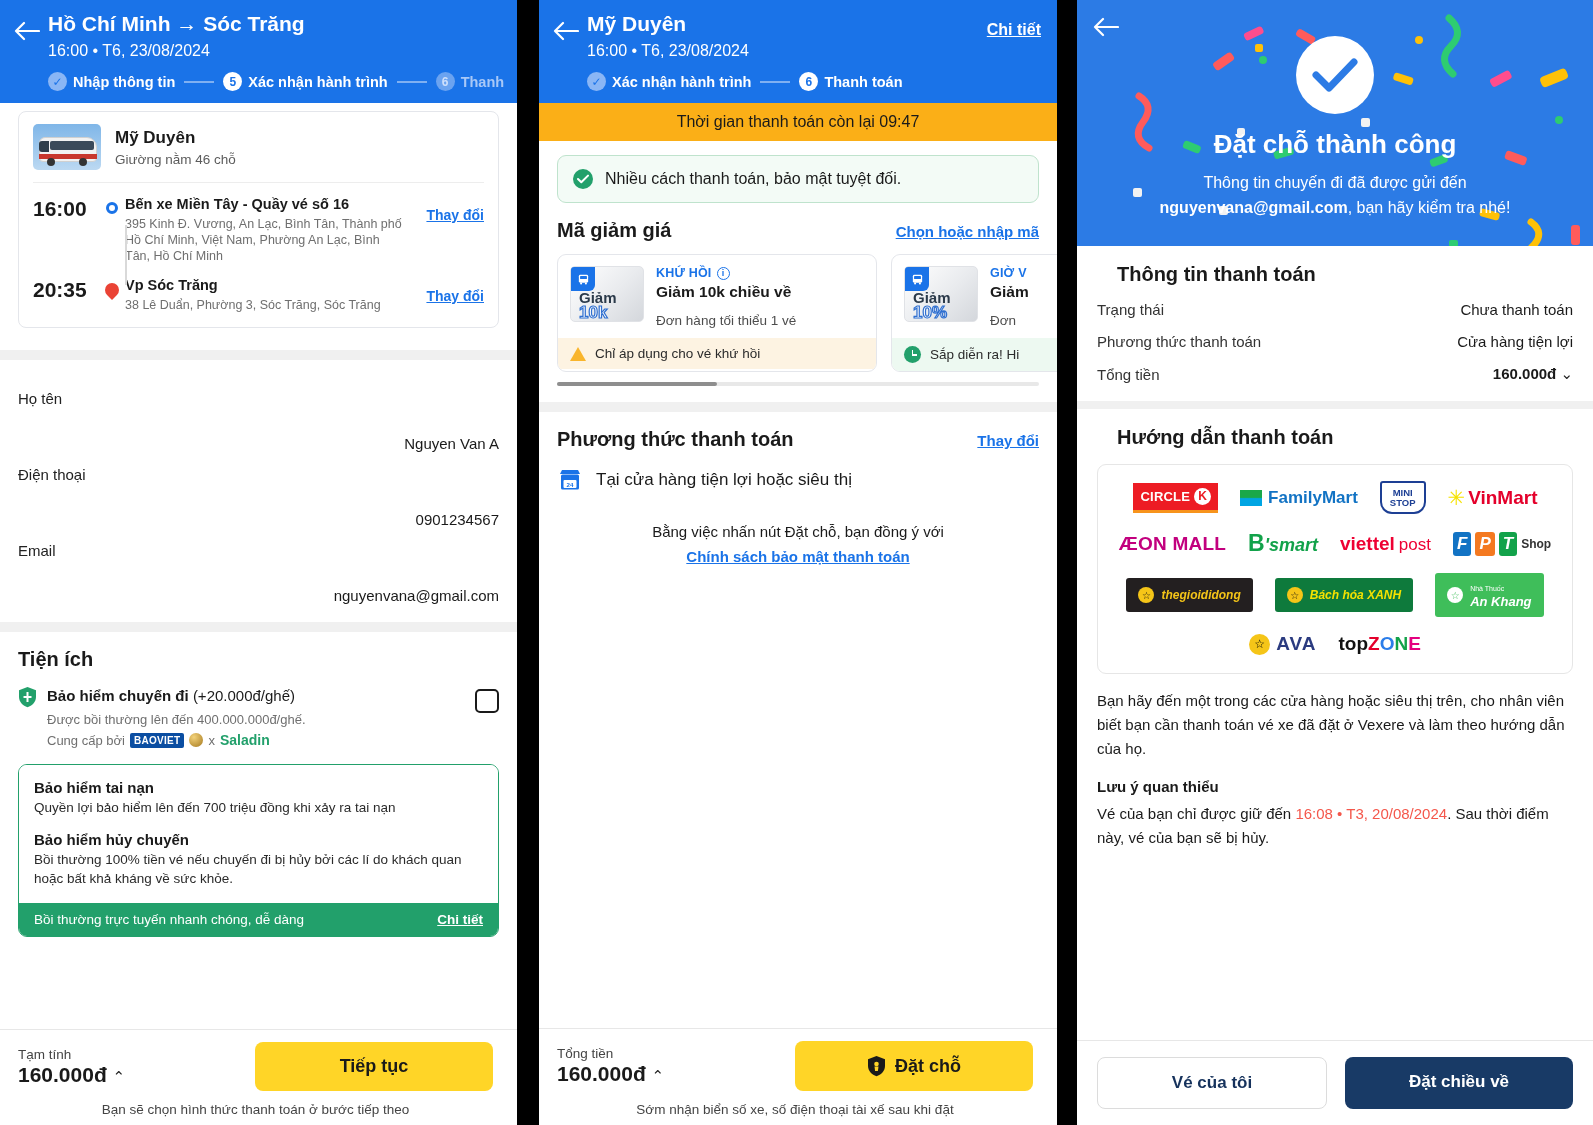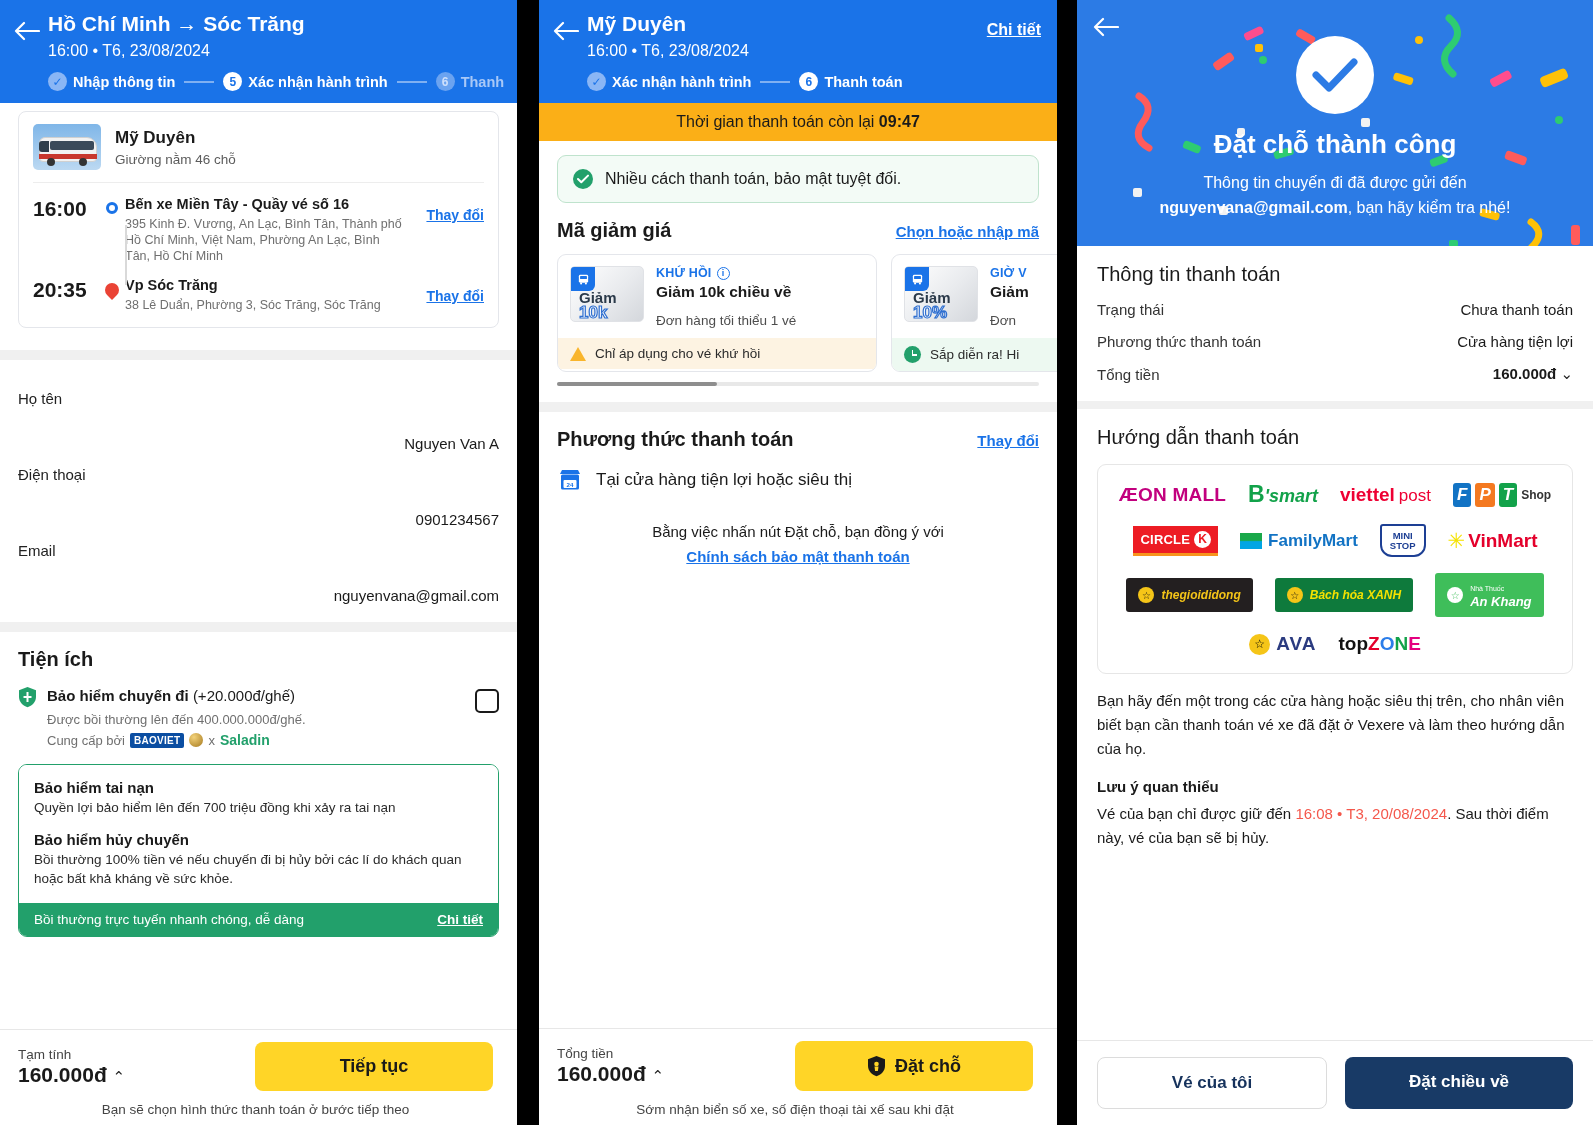--- a/index.html
+++ b/index.html
@@ -110,21 +110,21 @@
   .bottombar { position: absolute; left: 0; right: 0; bottom: 0; background: #fff; border-top: 1px solid #e7e7e7; padding: 12px 24px 8px 18px; }
   .bb-row { display: flex; align-items: center; justify-content: space-between; }
   .bb-label { font-size: 13.5px; color: #444; }
   .bb-amount { font-size: 21px; font-weight: bold; color: #1a1a1a; margin-top: 1px; }
   .caret { font-size: 15px; font-weight: normal; }
   .btn-yellow { background: #ffd527; border-radius: 8px; padding: 14px 0; width: 238px; text-align: center; font-size: 18px; font-weight: bold; color: #1a1a1a; cursor: pointer; display:flex; align-items:center; justify-content:center; gap:9px;}
   .bb-note { text-align: center; font-size: 13.5px; color: #444; margin-top: 11px; }
 
   
   .timer { background: #fbaf17; text-align: center; padding: 10px 0; font-size: 16px; color: #1a1a1a; }
-  .timer b { font-weight: bold; margin-top: 10px; }
+  .timer b { font-weight: normal; margin-top: 10px; }
   .alert-ok { margin: 14px 18px 0 18px; border: 1px solid #bfe3cd; background: #f3fbf6; border-radius: 9px; padding: 13px 15px; display: flex; align-items: center; gap: 12px; }
   .alert-ok .t { font-size: 16px; color: #1a1a1a; }
   .ck-green { width: 20px; height: 20px; border-radius: 50%; background: #22a06b; display:inline-flex; align-items:center; justify-content:center; flex:0 0 20px;}
   .ck-green svg { display:block; }
 
   .vouchers { margin-top: 12px; padding: 0 0 0 18px; display: flex; gap: 14px; overflow: hidden; }
   .vcard { width: 320px; flex: 0 0 320px; border: 1px solid #e4e6eb; border-radius: 9px; overflow: hidden; background: #fff;}
   .vtop { display: flex; padding: 11px 12px 10px 12px; gap: 12px; }
   .vthumb { width: 74px; height: 56px; flex: 0 0 74px; border-radius: 5px; position: relative;
             background: linear-gradient(135deg,#ffffff 0%,#e9ebee 55%,#d4d7dc 100%); border:1px solid #e0e2e6;}
@@ -156,21 +156,21 @@
   .hero { background: #2c7be5; position: relative; overflow: hidden; padding: 14px 0 26px 0; }
   .hero .back3 { position: absolute; left: 16px; top: 16px; z-index: 3; cursor: pointer;}
   .hero-inner { position: relative; z-index: 2; text-align: center; }
   .big-check { width: 78px; height: 78px; border-radius: 50%; background: #fff; margin: 22px auto 0 auto; display:flex; align-items:center; justify-content:center;}
   .hero-title { font-size: 26px; font-weight: bold; color: #fff; margin-top: 15px; }
   .hero-sub { font-size: 16px; color: #fff; margin-top: 10px; line-height: 25px; }
   .hero-sub b { font-weight: bold; }
   .confetti { position: absolute; inset: 0; z-index: 1; }
 
   .p3sec { padding: 17px 20px 18px 20px; }
-  .p3title { font-size: 20px; font-weight: normal; color: #1a1a1a; }
+  .p3title { font-size: 20px; font-weight: bold; color: #1a1a1a; margin-left: 20px; }
   .p3kv { display: flex; justify-content: space-between; align-items: center; font-size: 15px; margin-top: 15px; }
   .p3kv .k { color: #333; }
   .p3kv .v { color: #1a1a1a; }
   .v-red { color: #f4574b; }
   .v-bold { font-weight: bold; }
 
   .logo-box { border: 1px solid #e6e6e6; border-radius: 9px; margin-top: 15px; padding: 16px 12px 18px 12px; }
   .logo-row { display: flex; align-items: center; justify-content: center; gap: 22px; margin-bottom: 16px; flex-wrap: nowrap;}
   .logo-row:last-child { margin-bottom: 0; }
   .lg { display:flex; align-items:center; justify-content:center; }
@@ -610,51 +610,51 @@
       </div>
     </div>
 
     <div class="gap thin"></div>
 
     <div class="p3sec">
       <div class="p3title">Hướng dẫn thanh toán</div>
 
       <div class="logo-box">
         <div class="logo-row">
-          <span class="lg lg-aeon">ÆON MALL</span>
-          <span class="lg lg-bsmart">
-              <span class="b">B</span>
-              <span class="m">'smart</span>
-            </span>
-          <span class="lg lg-viettel">
-              <span class="v">viettel</span>
-              <span class="p">post</span>
-            </span>
-          <span class="lg lg-fpt">
-              <span class="blk f">F</span>
-              <span class="blk p">P</span>
-              <span class="blk t">T</span>
-              <span class="shop">Shop</span>
-            </span>
-        </div>
-        <div class="logo-row">
           <span class="lg lg-circlek">
             CIRCLE <span class="kk">K</span>
           </span>
           <span class="lg lg-fm">
             <span class="bars"></span>
               <span class="txt">FamilyMart</span>
           </span>
           <span class="lg lg-ministop">MINI<br>STOP</span>
           <span class="lg lg-vinmart">
             <span class="star">✳</span>
               <span class="t">VinMart</span>
           </span>
         </div>
         <div class="logo-row">
+          <span class="lg lg-aeon">ÆON MALL</span>
+          <span class="lg lg-bsmart">
+              <span class="b">B</span>
+              <span class="m">'smart</span>
+            </span>
+          <span class="lg lg-viettel">
+              <span class="v">viettel</span>
+              <span class="p">post</span>
+            </span>
+          <span class="lg lg-fpt">
+              <span class="blk f">F</span>
+              <span class="blk p">P</span>
+              <span class="blk t">T</span>
+              <span class="shop">Shop</span>
+            </span>
+        </div>
+        <div class="logo-row">
           <span class="lg lg-tile tile-tgdd">
               <span class="dotlogo">☆</span>
               <span class="tt">thegioididong</span>
             </span>
           <span class="lg lg-tile tile-bhx">
               <span class="dotlogo">☆</span>
               <span class="tt">Bách hóa XANH</span>
             </span>
           <span class="lg lg-tile tile-ank">
               <span class="dotlogo" style="background:#fff;color:#3fbe5a">☆</span>

